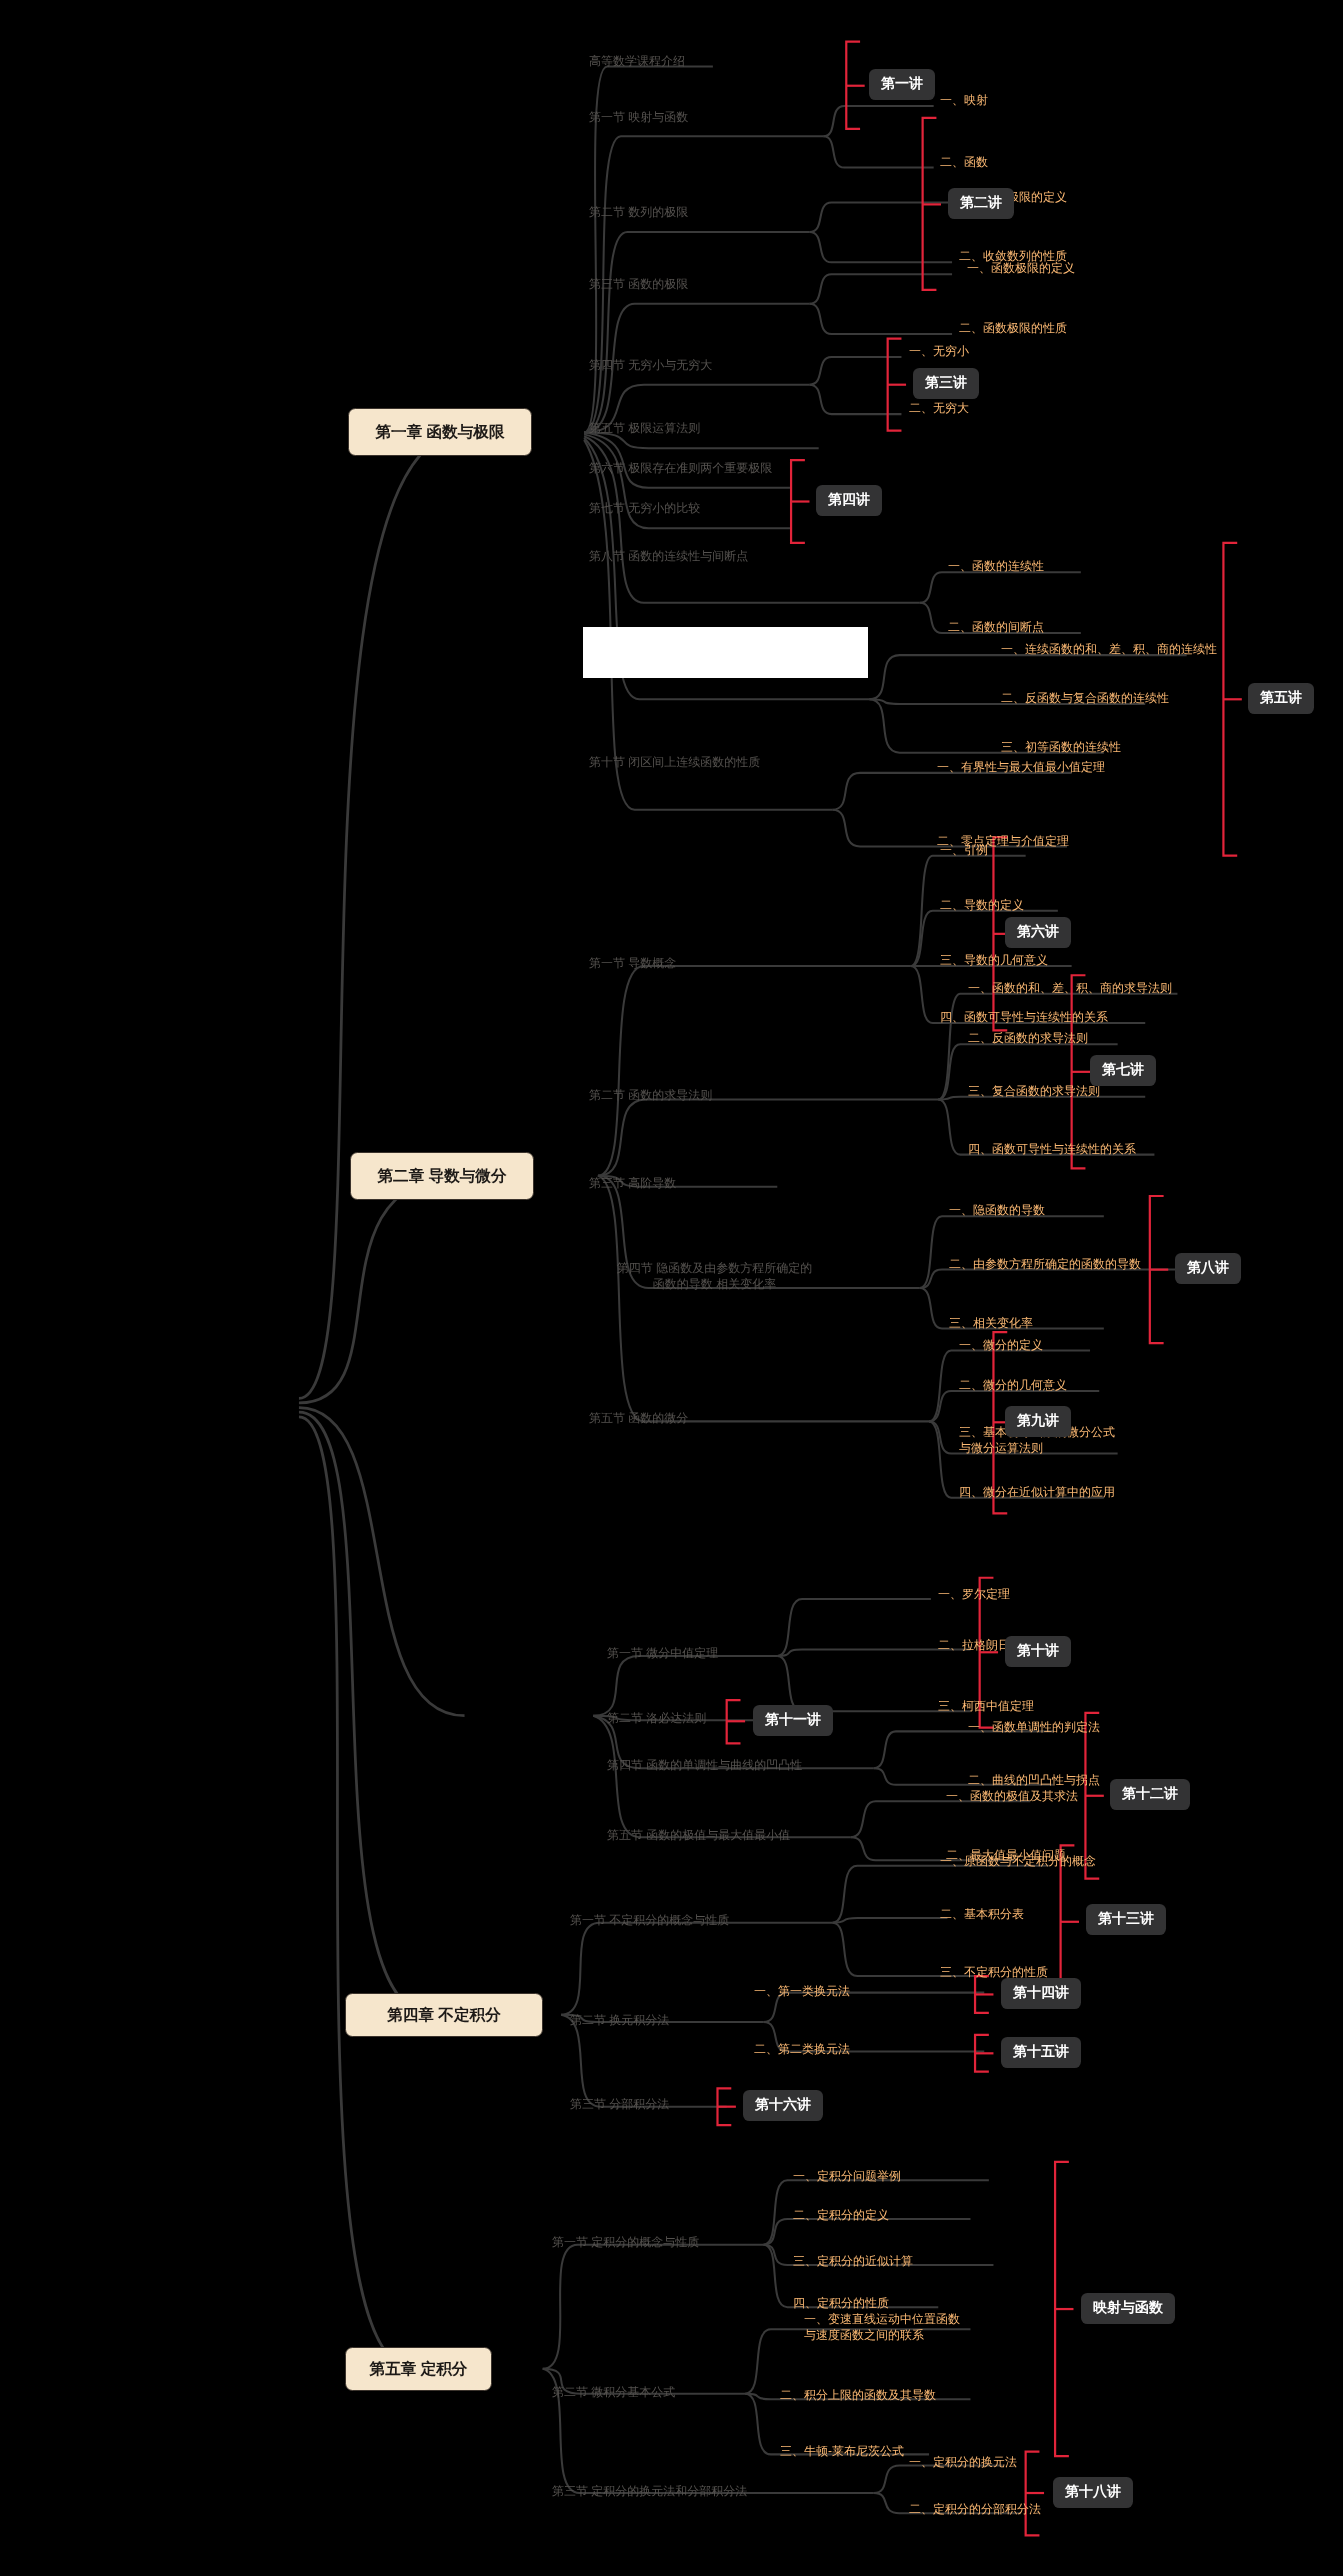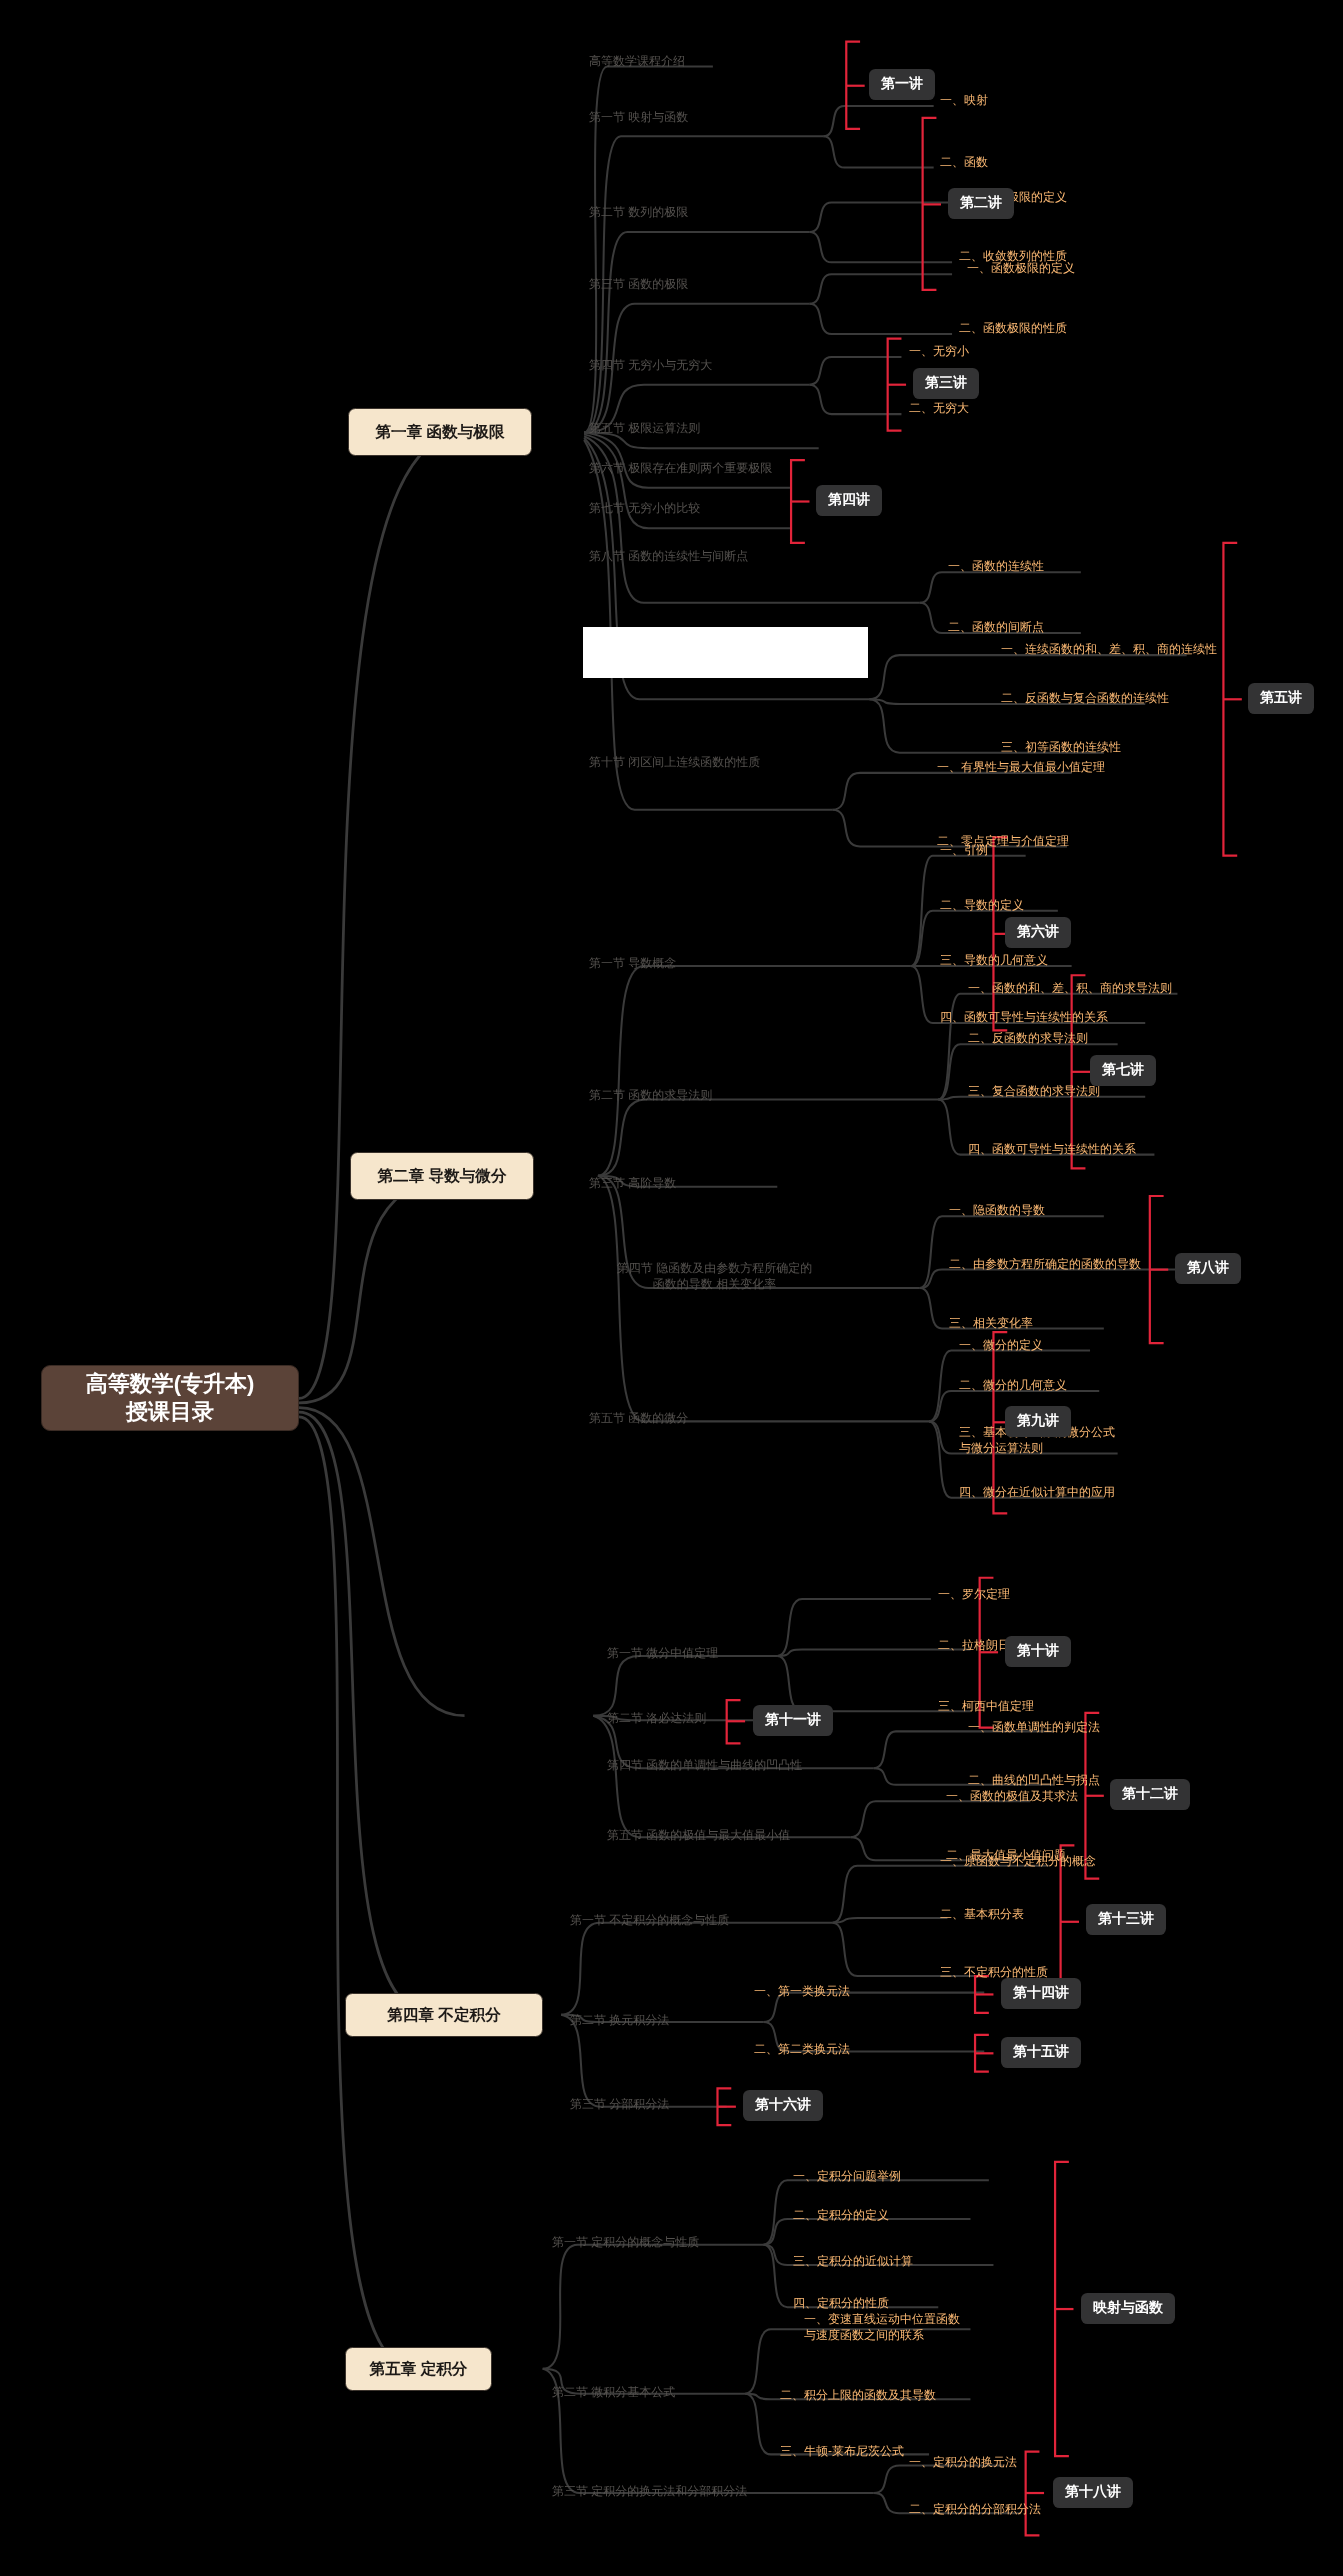--- a/index.html
+++ b/index.html
@@ -235,22 +235,20 @@
         <path d="M1060,2232 L1080,2232"></path>
       <path d="M795,2270 L780,2270 L780,2310 L795,2310"></path>
         <path d="M780,2290 L800,2290"></path>
       <path d="M1162,2350 L1147,2350 L1147,2670 L1162,2670"></path>
         <path d="M1147,2510 L1167,2510"></path>
       <path d="M1130,2665 L1115,2665 L1115,2756 L1130,2756"></path>
         <path d="M1115,2710 L1135,2710"></path>
     </g>
   </svg>
 
-  <div class="root-node" style="left:41px;top:1365px;width:258px;height:66px;">高等数学(专升本)
-授课目录</div>
 
   <div class="chapter-node" style="left:348px;top:408px;width:184px;height:48px;">第一章 函数与极限</div>
   <div class="chapter-node" style="left:350px;top:1152px;width:184px;height:48px;">第二章 导数与微分</div>
   <div class="chapter-node" style="left:345px;top:1993px;width:198px;height:44px;">第四章 不定积分</div>
   <div class="chapter-node" style="left:345px;top:2347px;width:147px;height:44px;">第五章 定积分</div>
 
   <div class="section-label" style="left:589px;top:53px;width:212px;">高等数学课程介绍</div>
   <div class="section-label" style="left:589px;top:109px;width:230px;">第一节 映射与函数</div>
   <div class="section-label" style="left:589px;top:204px;width:230px;">第二节 数列的极限</div>
   <div class="section-label" style="left:589px;top:276px;width:230px;">第三节 函数的极限</div>

